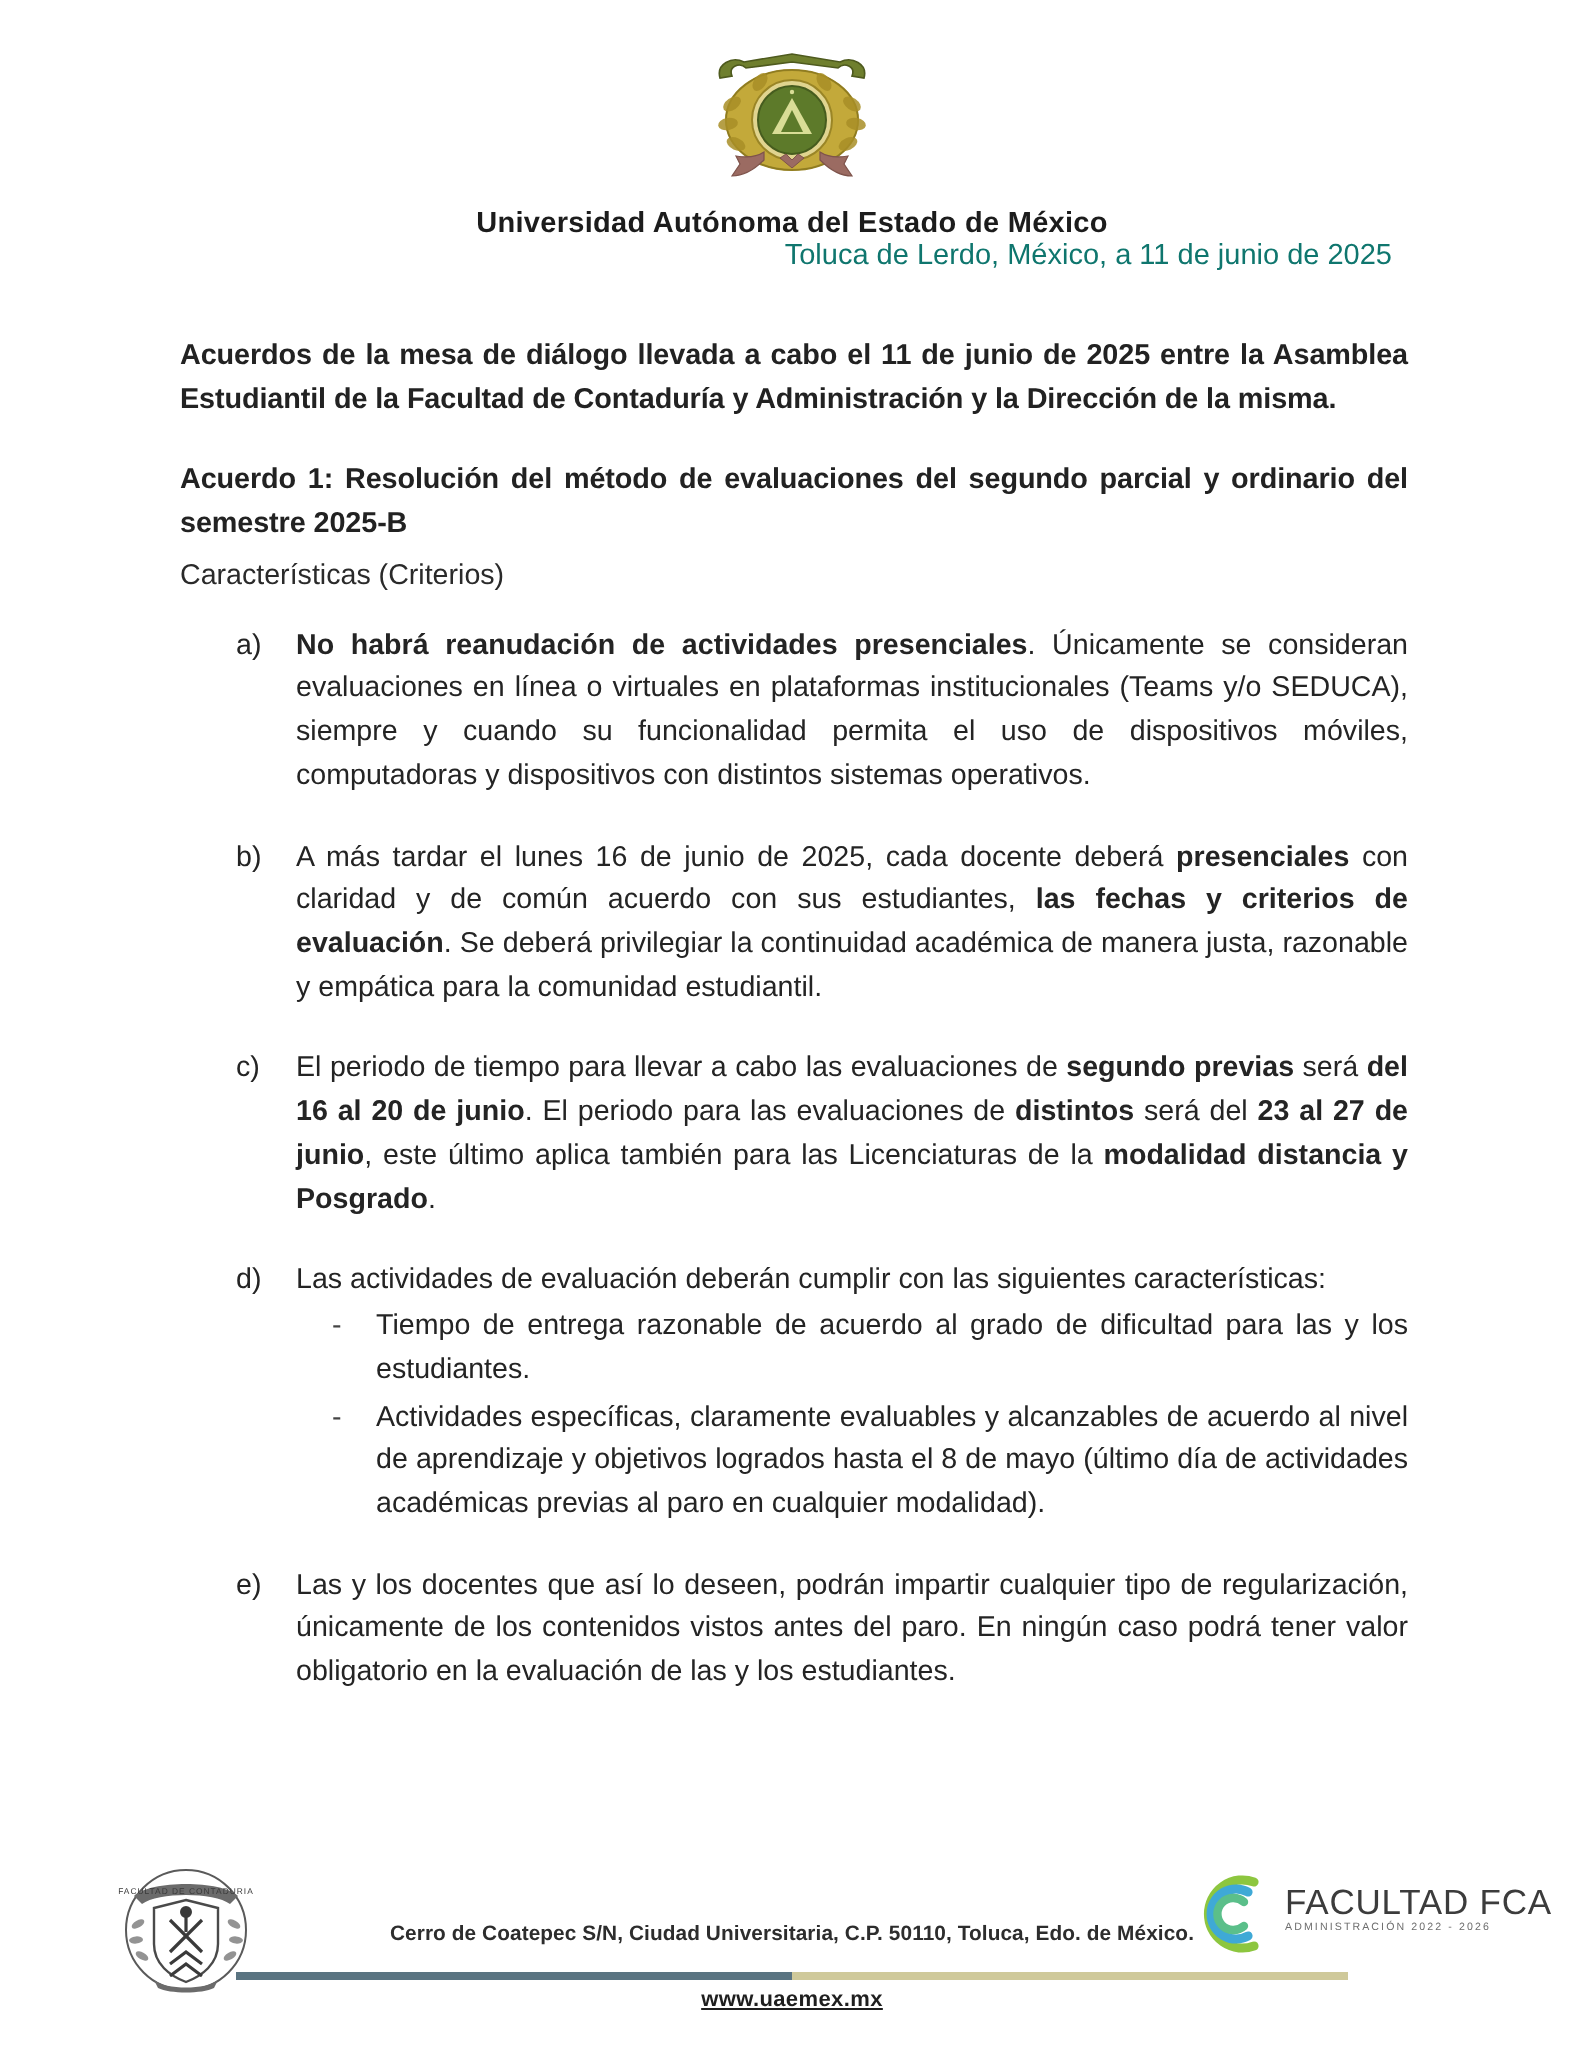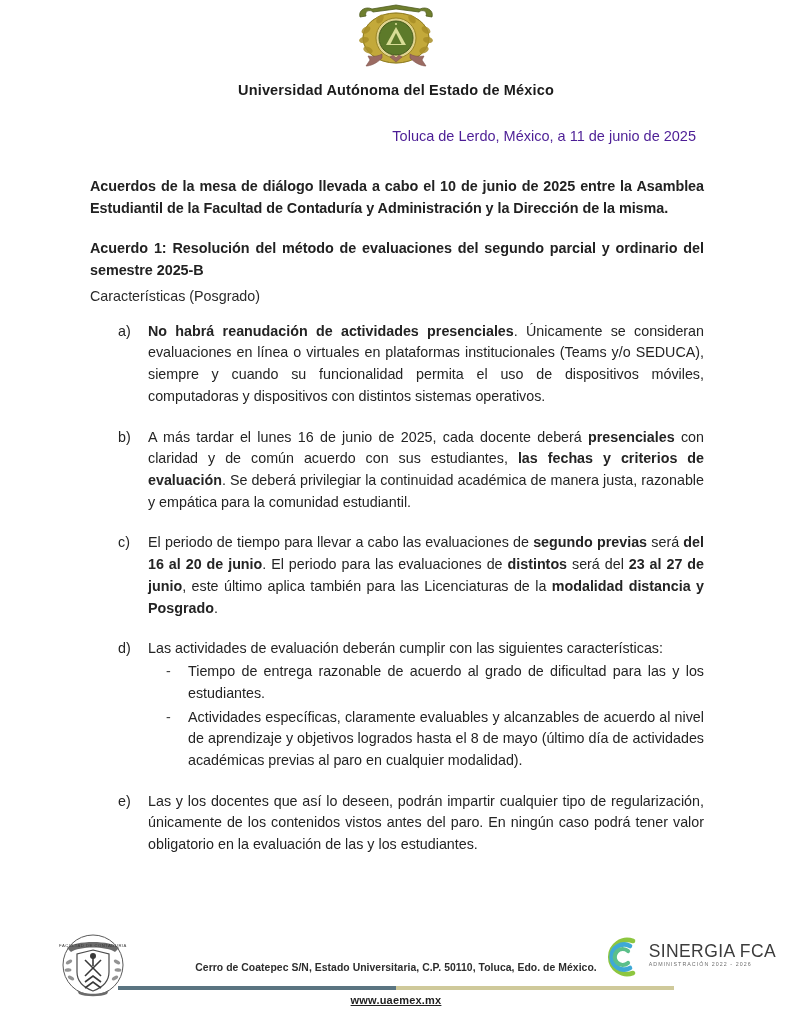--- a/index.html
+++ b/index.html
@@ -19,45 +19,45 @@
 
   .page {
     position: relative;
     width: 792px;
     height: 1024px;
     box-sizing: border-box;
   }
 
   
   .header {
+    padding-top: 22px;
     text-align: center;
   }
   .seal-wrap {
     width: 100px;
     height: 72px;
     margin: 0 auto;
     position: relative;
   }
   .seal-svg { display: block; margin: 0 auto; }
 
   .univ-title {
     margin-top: 10px;
     font-size: 14.5px;
     font-weight: bold;
     letter-spacing: 0.15px;
     color: #1c1c1c;
   }
 
   
   .date-line {
-    margin-top: 30px;
     padding-right: 96px;
     text-align: right;
     font-size: 14.5px;
-    color: #4c1d95;
+    color: #0f766e;
   }
 
   
   .content {
     margin-top: 32px;
     padding-left: 90px;
     padding-right: 88px;
     font-size: 14.3px;
     line-height: 1.55;
     color: #222;
@@ -237,25 +237,25 @@
       </svg>
     </div>
 
     <div class="univ-title">Universidad Autónoma del Estado de México</div>
   </div>
 
   <div class="date-line">Toluca de Lerdo, México, a 11 de junio de 2025</div>
 
   <div class="content">
 
-    <p class="para-bold">Acuerdos de la mesa de diálogo llevada a cabo el 10 de junio de 2025 entre la Asamblea Estudiantil de la Facultad de Contaduría y Administración y la Dirección de la misma.</p>
+    <p class="para-bold">Acuerdos de la mesa de diálogo llevada a cabo el 11 de junio de 2025 entre la Asamblea Estudiantil de la Facultad de Contaduría y Administración y la Dirección de la misma.</p>
 
     <p class="para-bold tight">Acuerdo 1: Resolución del método de evaluaciones del segundo parcial y ordinario del semestre 2025-B</p>
 
-    <p class="plain-line">Características (Posgrado)</p>
+    <p class="plain-line">Características (Criterios)</p>
 
     <ol class="alpha">
 
       <li>
         <span class="marker">a)</span>
         <span><b>No habrá reanudación de actividades presenciales</b>. Únicamente se consideran evaluaciones en línea o virtuales en plataformas institucionales (Teams y/o SEDUCA), siempre y cuando su funcionalidad permita el uso de dispositivos móviles, computadoras y dispositivos con distintos sistemas operativos.</span>
       </li>
 
       <li>
         <span class="marker">b)</span>
@@ -314,35 +314,35 @@
           <ellipse cx="11" cy="38" rx="3.5" ry="1.8" transform="rotate(-5 11 38)"></ellipse>
           <ellipse cx="14" cy="46" rx="3.5" ry="1.8" transform="rotate(30 14 46)"></ellipse>
           <ellipse cx="60" cy="30" rx="3.5" ry="1.8" transform="rotate(30 60 30)"></ellipse>
           <ellipse cx="61" cy="38" rx="3.5" ry="1.8" transform="rotate(5 61 38)"></ellipse>
           <ellipse cx="58" cy="46" rx="3.5" ry="1.8" transform="rotate(-30 58 46)"></ellipse>
         </g>
         <path d="M20 58 C26 63, 46 63, 52 58 L50 62 C44 65, 28 65, 22 62 Z" fill="#6b6b6b"></path>
       </svg>
     </div>
 
-    <div class="footer-address">Cerro de Coatepec S/N, Estado Universitaria, C.P. 50110, Toluca, Edo. de México.</div>
+    <div class="footer-address">Cerro de Coatepec S/N, Ciudad Universitaria, C.P. 50110, Toluca, Edo. de México.</div>
 
     <div class="footer-rule">
       <div class="rule-left"></div>
       <div class="rule-right"></div>
     </div>
 
     <div class="footer-url">www.uaemex.mx</div>
 
     <div class="sinergia">
       <svg class="sinergia-mark" viewBox="0 0 46 46">
         <path d="M33 7 A17 17 0 1 0 33 39" fill="none" stroke="#8dc63f" stroke-width="4.6" stroke-linecap="round"></path>
         <path d="M30 12 A12.5 12.5 0 1 0 30 34" fill="none" stroke="#3fa9d6" stroke-width="4.6" stroke-linecap="round"></path>
         <path d="M28 17 A8 8 0 1 0 28 29" fill="none" stroke="#5bbf8a" stroke-width="4.2" stroke-linecap="round"></path>
       </svg>
       <div class="sinergia-text">
-        <div class="sinergia-title">SINERGIA FCA</div>
+        <div class="sinergia-title">FACULTAD FCA</div>
         <div class="sinergia-sub">ADMINISTRACIÓN 2022 - 2026</div>
       </div>
     </div>
 
   </div>
 </div>
 
 </body></html>

